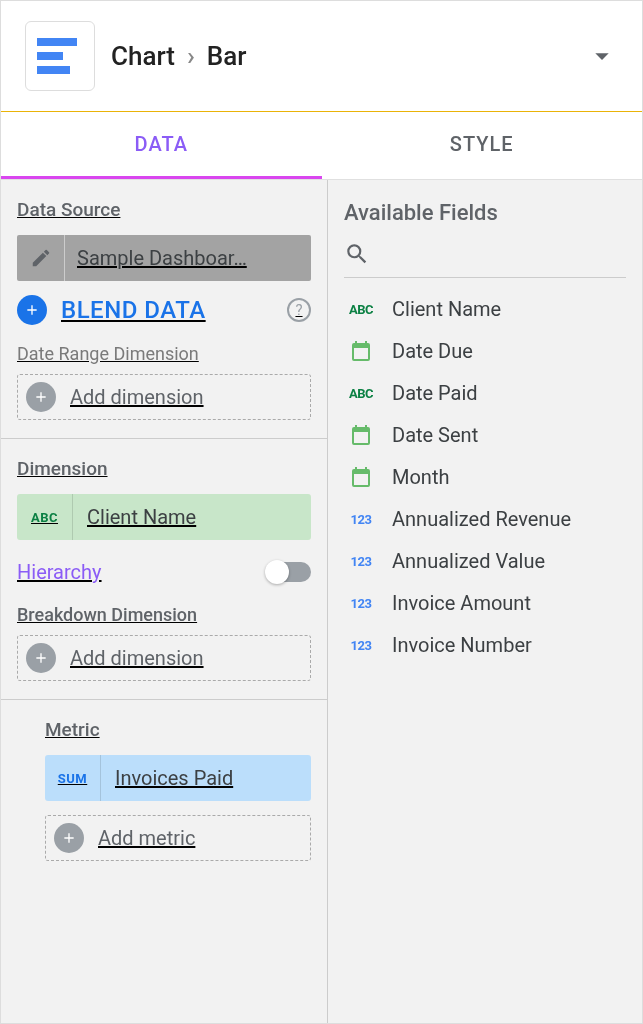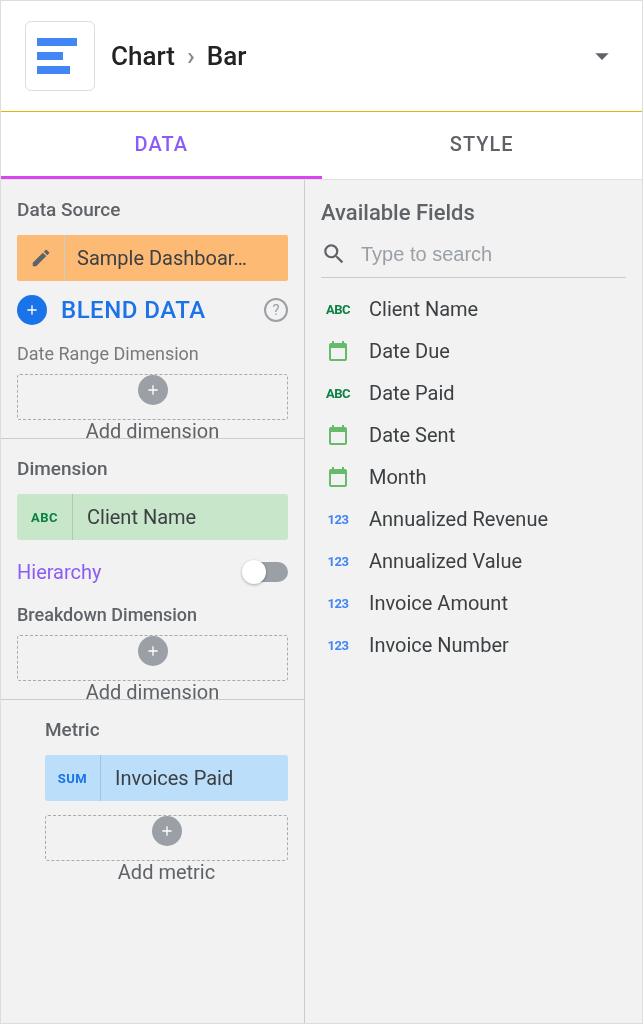--- a/index.html
+++ b/index.html
@@ -89,39 +89,40 @@
       overflow-y: auto;
     }
     .right-panel {
       flex: 1;
       padding: 20px 16px;
     }
     
     .section {
       padding: 18px 16px;
       border-bottom: 1px solid #ccc;
+      text-decoration: underline;
     }
     .section:last-child { border-bottom: none; padding-left: 44px; }
     .section-title {
       font-size: 19px;
       color: #5f6368;
       font-weight: 500;
       margin-bottom: 14px;
     }
     .sub-title {
       font-size: 18px;
       color: #7a7a7a;
       margin-bottom: 10px;
       margin-top: 2px;
     }
     
     
     .data-source-row {
       display: flex;
-      background: #fdba74;
+      background: #a3a3a3;
       border-radius: 2px;
       height: 46px;
       align-items: center;
       margin-bottom: 14px;
     }
     .ds-edit-icon {
       width: 48px;
       height: 46px;
       display: flex;
       align-items: center;
@@ -183,21 +184,20 @@
     
     .add-box {
       border: 1.5px dashed #aaa;
       height: 46px;
       border-radius: 3px;
       display: flex;
       align-items: center;
       gap: 14px;
       padding: 0 8px;
       cursor: pointer;
-      flex-direction: column;
     }
     .add-box .add-text {
       color: #5f6368;
       font-size: 20px;
     }
     
     
     .chip {
       height: 46px;
       border-radius: 3px;
@@ -409,21 +409,20 @@
       </div>
     </div>
   </div>
 
   <div class="right-panel">
     <div class="right-title">Available Fields</div>
     <div class="search-row">
       <svg viewBox="0 0 24 24">
           <path d="M15.5 14h-.79l-.28-.27A6.471 6.471 0 0 0 16 9.5 6.5 6.5 0 1 0 9.5 16a6.47 6.47 0 0 0 4.23-1.57l.27.28v.79l5 4.99L20.49 19l-4.99-5zm-6 0C7.01 14 5 11.99 5 9.5S7.01 5 9.5 5 14 7.01 14 9.5 11.99 14 9.5 14z"></path>
         </svg>
-      <input class="search-input" placeholder="Type to search" style="">
     </div>
     <div id="field-list">
         <div class="field-row">
           <div class="field-icon abc">ABC</div>
           <div class="field-name">Client Name</div>
         </div>
         <div class="field-row">
           <div class="field-icon date">
             <svg viewBox="0 0 24 24">
               <path d="M19 4h-1V2h-2v2H8V2H6v2H5a2 2 0 0 0-2 2v14a2 2 0 0 0 2 2h14a2 2 0 0 0 2-2V6a2 2 0 0 0-2-2zm0 16H5V9h14v11z"></path>

